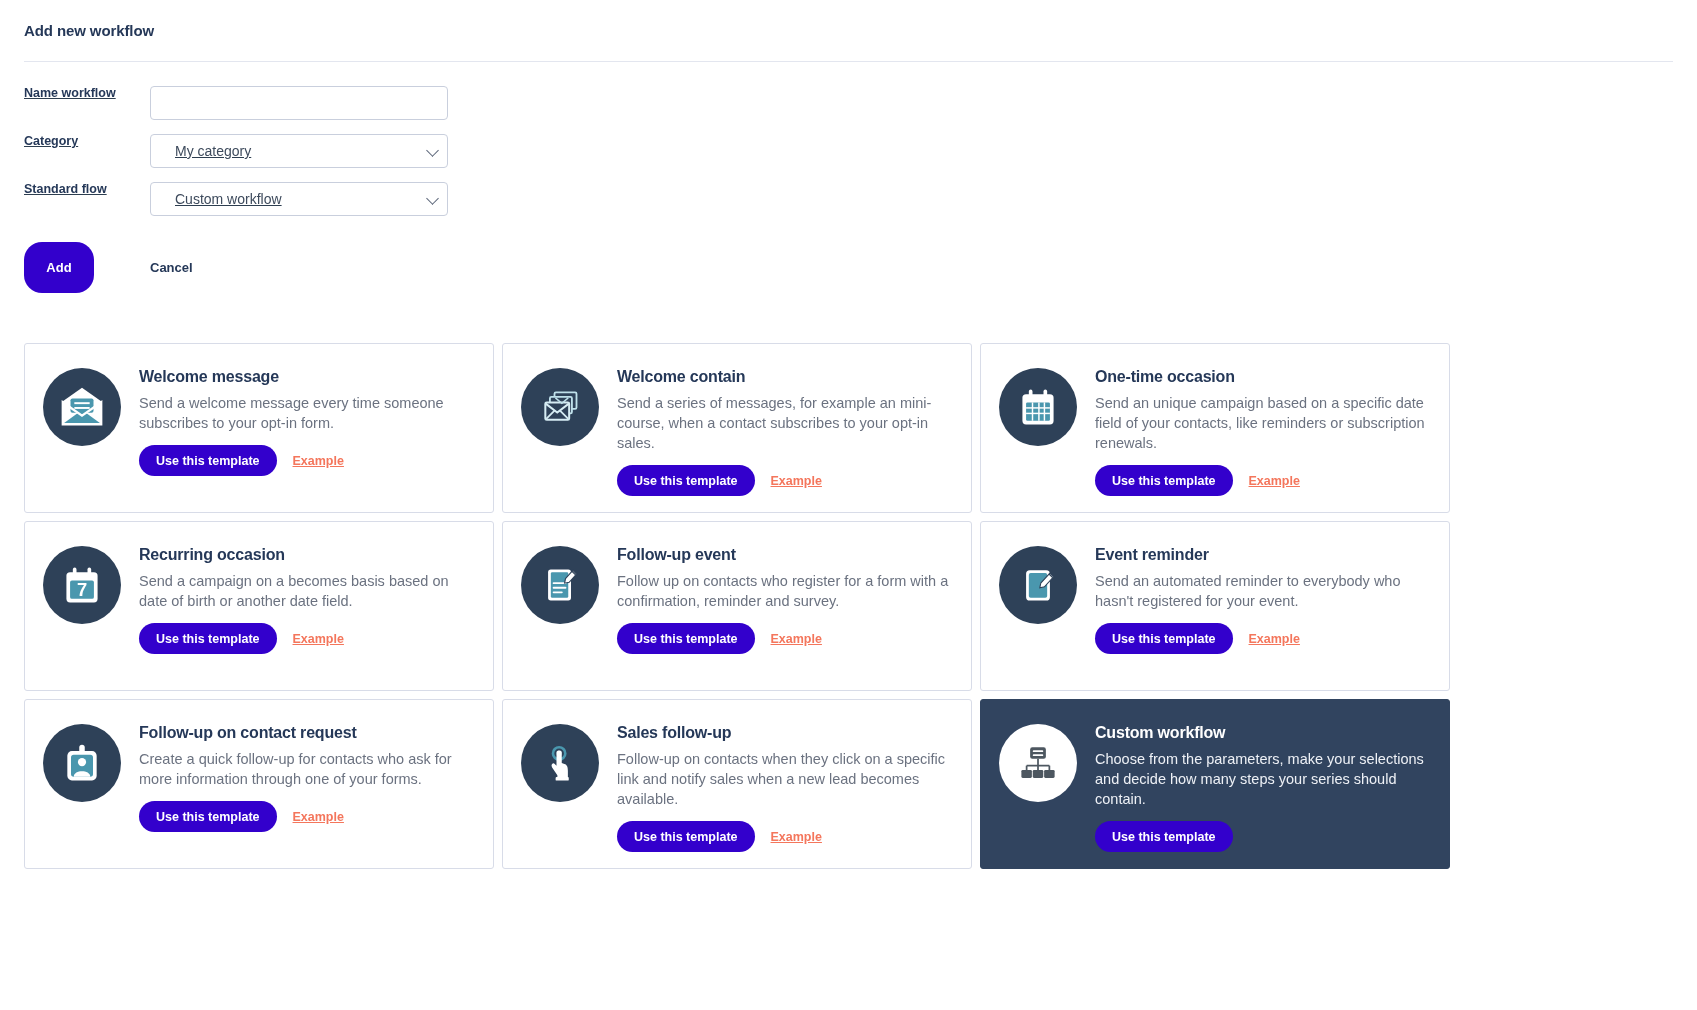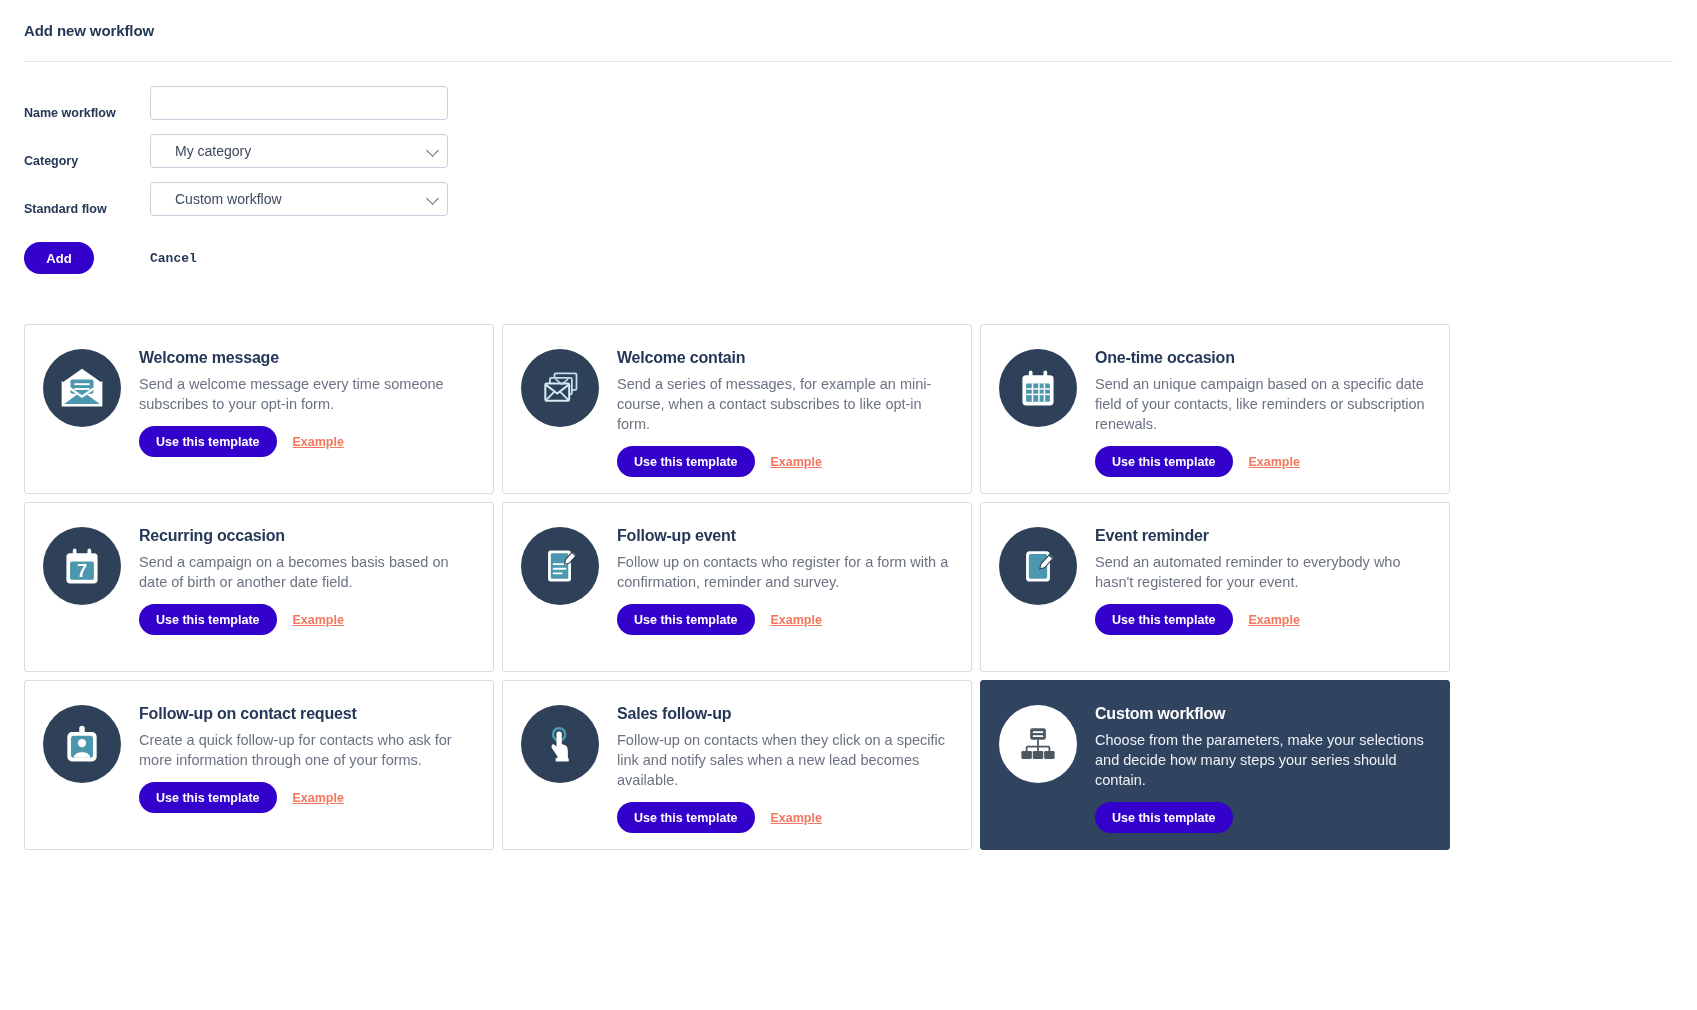--- a/index.html
+++ b/index.html
@@ -16,21 +16,21 @@
 
   
   .page-title {
     font-size:15px; font-weight:bold; color:#253858;
     letter-spacing:-0.1px; margin:0 0 22px 0;
   }
   .divider { height:1px; background:#e3e6ef; width:1649px; margin:0 0 24px 0; }
 
   
   .form { margin-left:0; }
-  .form-row { display:flex; align-items:flex-end; margin-bottom:14px; }
+  .form-row { display:flex; align-items:flex-start; margin-bottom:14px;text-decoration:underline; }
   .form-label {
     width:126px; flex:0 0 126px;
     font-size:12.5px; font-weight:bold; color:#253858;
   }
   .field-wrap { position:relative; width:298px; }
   .text-input {
     width:298px; height:34px;
     border:1px solid #c9cfdd; border-radius:4px;
     background:#fff; padding:0 10px;
     font-family:"Liberation Sans", sans-serif;
@@ -52,29 +52,29 @@
     border-right:1.6px solid #5a6478;
     border-bottom:1.6px solid #5a6478;
     transform:rotate(45deg); transform-origin:center;
   }
 
   .actions { display:flex; align-items:center; margin-top:26px; }
   .btn-add {
     background:#3300cc; color:#fff;
     font-size:13px; font-weight:bold;
     border:none; border-radius:18px;
-    height:32px; width:70px;
+    height:51px; width:70px;
     cursor:pointer; font-family:"Liberation Sans", sans-serif;
     display:flex; align-items:center; justify-content:center;
   }
   .btn-cancel {
     margin-left:50px;
     font-size:13px; font-weight:bold; color:#253858;
     background:none; border:none; cursor:pointer;
-    font-family:Liberation Mono, monospace;
+    font-family:Liberation Sans, sans-serif;
   }
 
   
   .grid {
     margin-top:50px;
     display:grid;
     grid-template-columns:repeat(3, 470px);
     column-gap:30px; row-gap:30px;gap:8px;
   }
   .card {
@@ -200,21 +200,21 @@
           <rect x="13" y="13" width="24" height="18" rx="1.5" fill="#2e4158" stroke="#bfe0ea" stroke-width="2"></rect>
           <rect x="8" y="19" width="26" height="19" rx="1.5" fill="#2e4158" stroke="#d6ecf3" stroke-width="2.2"></rect>
           <path d="M8 20 L21 30 L34 20" fill="none" stroke="#d6ecf3" stroke-width="2.2"></path>
           <path d="M9 37 L18 28" fill="none" stroke="#d6ecf3" stroke-width="2"></path>
           <path d="M33 37 L24 28" fill="none" stroke="#d6ecf3" stroke-width="2"></path>
           <path d="M19 14 L26 20 L33 14" fill="none" stroke="#bfe0ea" stroke-width="1.6"></path>
         </svg>
       </div>
       <div class="card-body">
         <div class="card-title">Welcome contain</div>
-        <div class="card-desc">Send a series of messages, for example an mini-course, when a contact subscribes to like opt-in form.</div>
+        <div class="card-desc">Send a series of messages, for example an mini-course, when a contact subscribes to your opt-in sales.</div>
         <div class="card-actions">
           <button class="btn-template">Use this template</button>
           <a class="link-example">Example</a>
         </div>
       </div>
     </div>
 
     <div class="card">
       <div class="card-icon">
         <svg width="44" height="44" viewBox="0 0 48 48">

